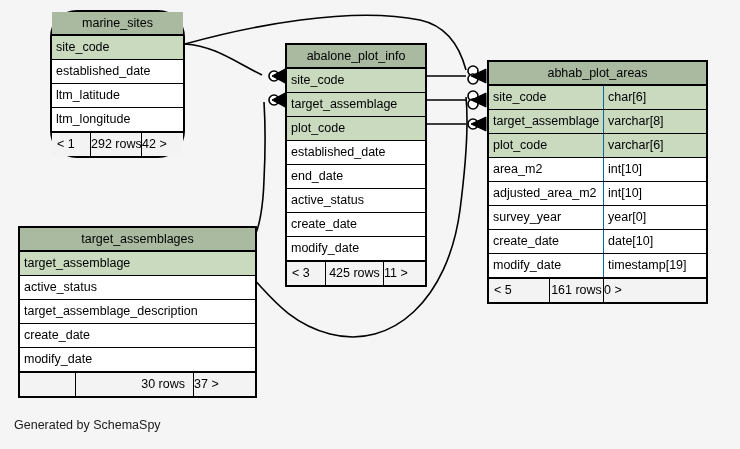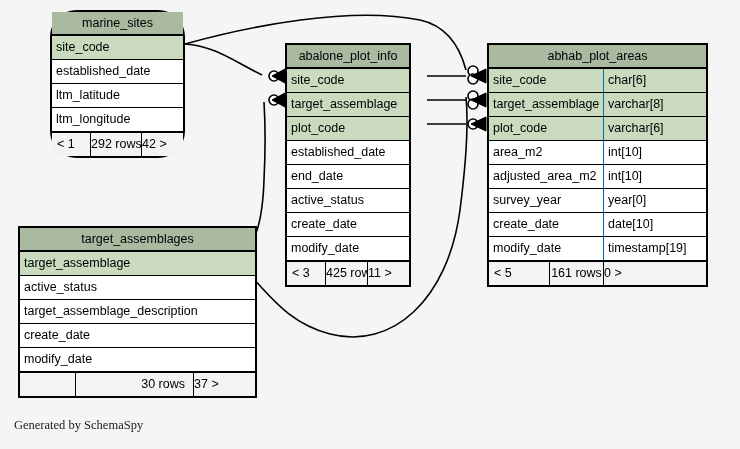--- a/index.html
+++ b/index.html
@@ -80,22 +80,22 @@
     white-space: nowrap;
     overflow: hidden;
   }
   .footer .cell + .cell { border-left: 1px solid #000000; }
   .footer .prev { text-align: left; padding-left: 5px; }
   .footer .mid  { text-align: center; }
   .footer .next { text-align: left; padding-right: 5px; }
 
   
   #marine_sites        { left: 50px;  top: 10px;  width: 135px; border-radius: 27px; }
-  #abalone_plot_info   { left: 285px; top: 43px;  width: 126px; }
-  #abhab_plot_areas    { left: 487px; top: 43px;  width: 221px; }
+  #abalone_plot_info   { left: 285px; top: 43px;  width: 142px; }
+  #abhab_plot_areas    { left: 487px; top: 60px;  width: 221px; }
   #target_assemblages  { left: 18px;  top: 226px; width: 239px; }
 
   #abhab_plot_areas .row .type { width: 103px; flex: 0 0 103px; }
 
   #marine_sites .footer .prev { width: 38px; flex: 0 0 38px; }
   #marine_sites .footer .mid  { flex: 1 1 auto; }
   #marine_sites .footer .next { width: 42px; flex: 0 0 42px; }
 
   #abalone_plot_info .footer .prev { width: 38px; flex: 0 0 38px; }
   #abalone_plot_info .footer .mid  { flex: 1 1 auto; }
@@ -109,21 +109,20 @@
   #target_assemblages .footer .mid  { flex: 1 1 auto; text-align: right; padding-right: 8px; }
   #target_assemblages .footer .next { width: 62px; flex: 0 0 62px; }
 
   .caption {
     position: absolute;
     left: 14px;
     top: 418px;
     font-size: 12.5px;
     color: #1a1a1a;
     z-index: 2;
-    font-family: Liberation Serif, serif;
   }
   .edge-path {
     fill: none;
     stroke: #000000;
     stroke-width: 1.6;
   }
   .crowfoot {
     fill: #000000;
     stroke: #000000;
     stroke-width: 1;

